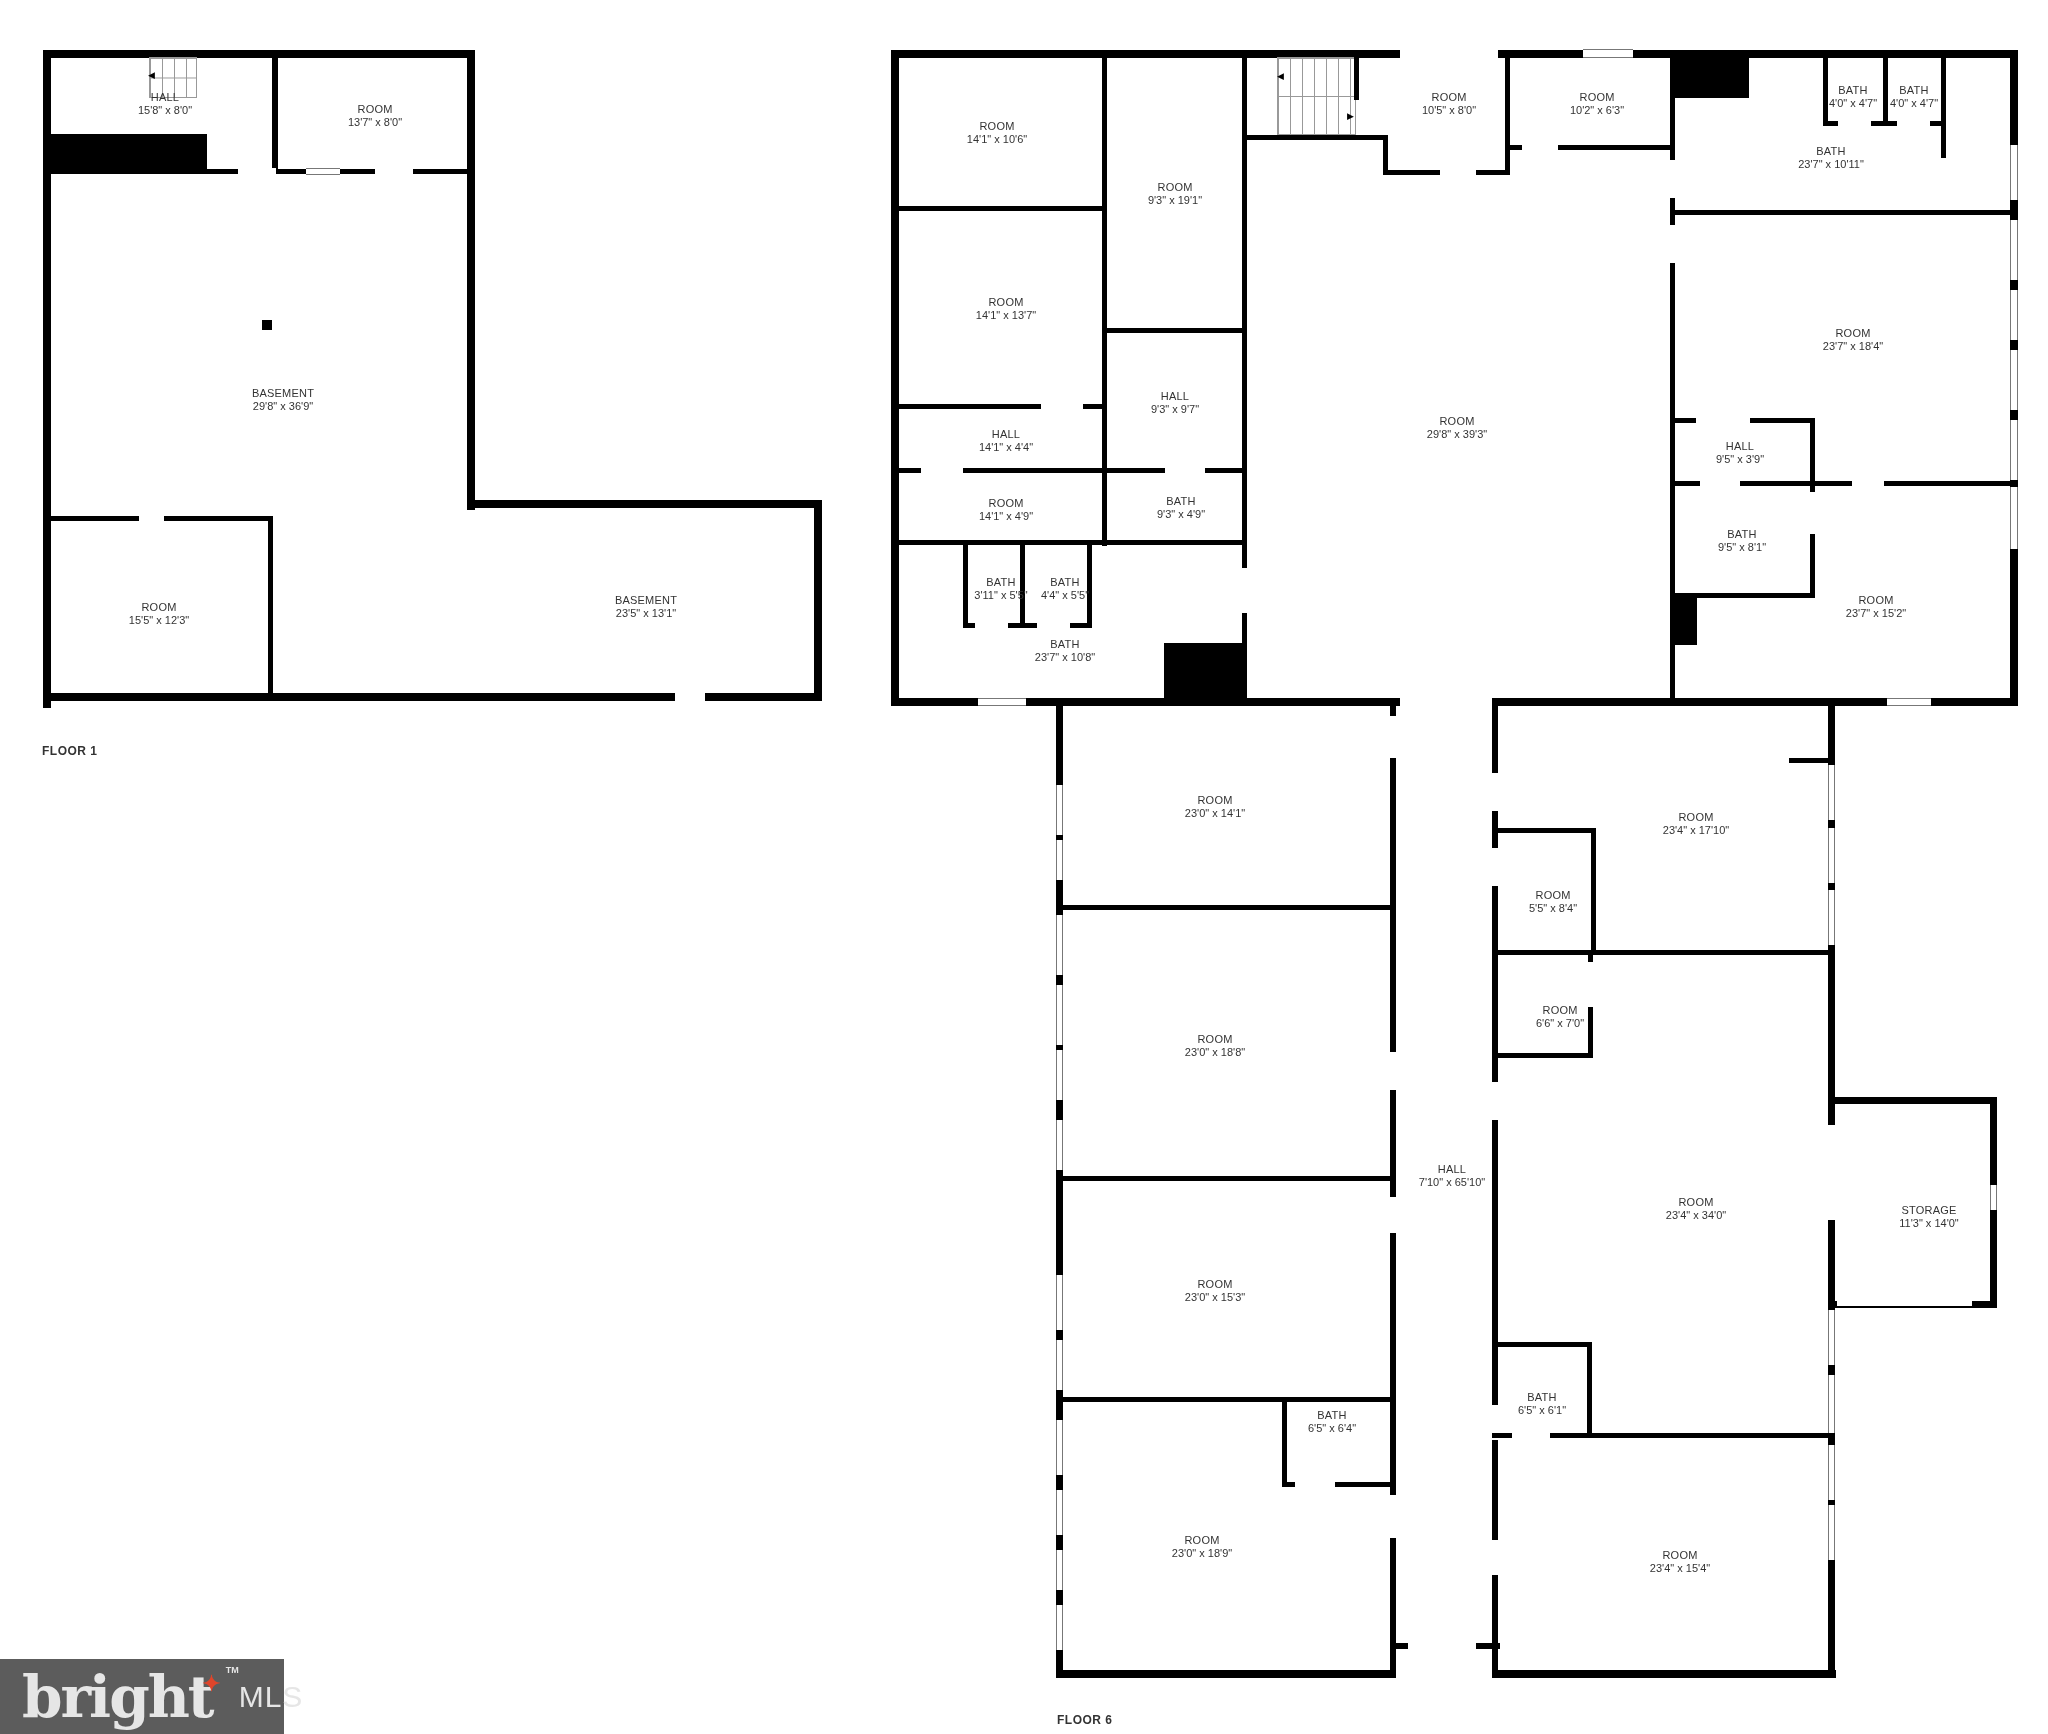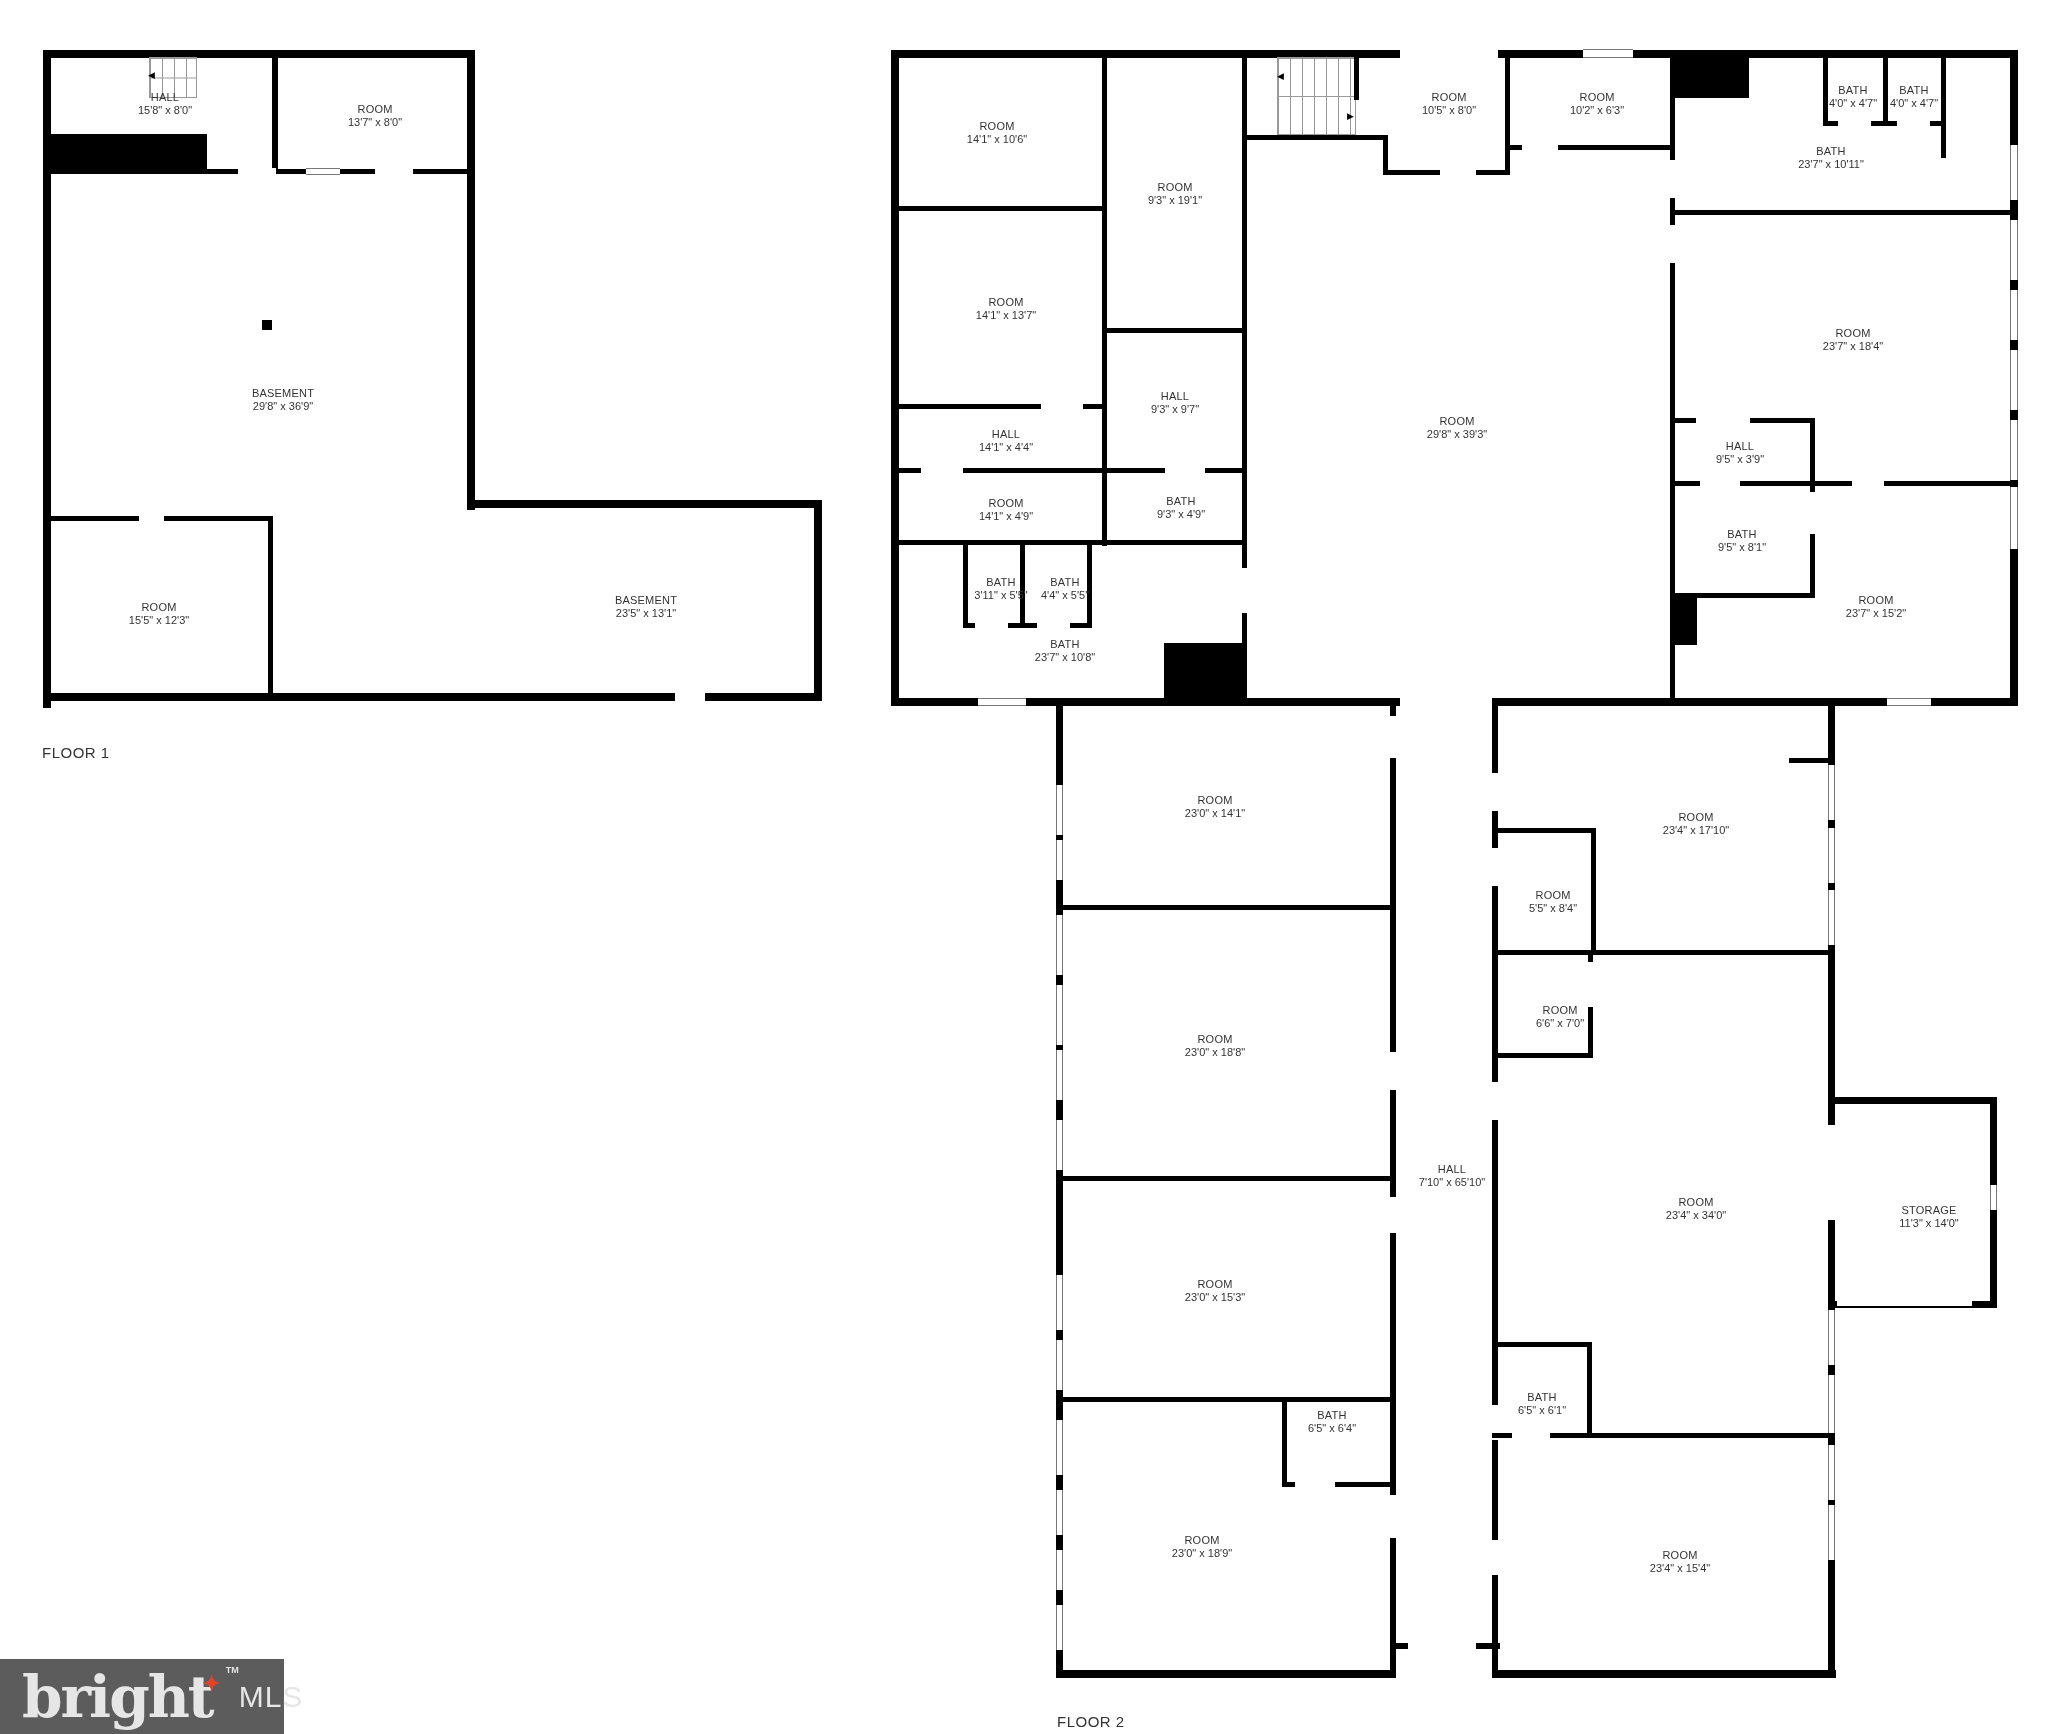--- a/index.html
+++ b/index.html
@@ -8,21 +8,21 @@
   .plan { position:absolute; left:0; top:0; width:2048px; height:1734px; }
   .wall { position:absolute; background:#000; }
   .fill { position:absolute; background:#000; }
   .opening { position:absolute; background:#fff; }
   .window-h { position:absolute; background:#fff; border-top:1px solid #777; border-bottom:1px solid #777; box-sizing:border-box; }
   .window-v { position:absolute; background:#fff; border-left:1px solid #777; border-right:1px solid #777; box-sizing:border-box; }
   .label { position:absolute; transform:translate(-50%,-50%); text-align:center;
            color:#333; font-size:11px; line-height:13px; white-space:nowrap; }
   .label .name { display:block; letter-spacing:0.2px; }
   .label .dim { display:block; }
-  .floor-label { position:absolute; font-size:15px; color:#333; letter-spacing:0.5px; }
+  .floor-label { position:absolute; font-size:12px; color:#333; letter-spacing:0.5px;font-weight:bold; }
   .stairs { position:absolute; box-sizing:border-box; border:1px solid #999;
             background-image:
               linear-gradient(to right, #999 1px, transparent 1px),
               linear-gradient(to bottom, #999 1px, transparent 1px);
             background-size:12px 100%, 100% 50%; background-color:#fff; }
   .stair-arrow { position:absolute; font-size:9px; color:#000; line-height:9px; }
   .logo { position:absolute; left:0; top:1659px; width:284px; height:75px; background:#5c5c5c;
           display:flex; align-items:center; }
   .logo .brand { font-family:"DejaVu Serif", serif; font-weight:bold; font-size:58px; color:#e6e6e6;
                  margin-left:22px; letter-spacing:-2px; position:relative; line-height:1; }
@@ -369,20 +369,20 @@
       </div>
     <div class="label" style="left:1202px;top:1547px;">
         <span class="name">ROOM</span>
         <span class="dim">23'0" x 18'9"</span>
       </div>
     <div class="label" style="left:1680px;top:1562px;">
         <span class="name">ROOM</span>
         <span class="dim">23'4" x 15'4"</span>
       </div>
 
-    <div class="floor-label" style="left:1057px;top:1713px;">FLOOR 2</div>
+    <div class="floor-label" style="left:1057px;top:1713px;">FLOOR 6</div>
   </div>
 </div>
 
 <div class="logo">
   <span class="brand"><span>bright</span><span class="spark">✦</span><span class="tm">TM</span></span>
   <span class="mls">MLS</span>
 </div>
 
 </body></html>

